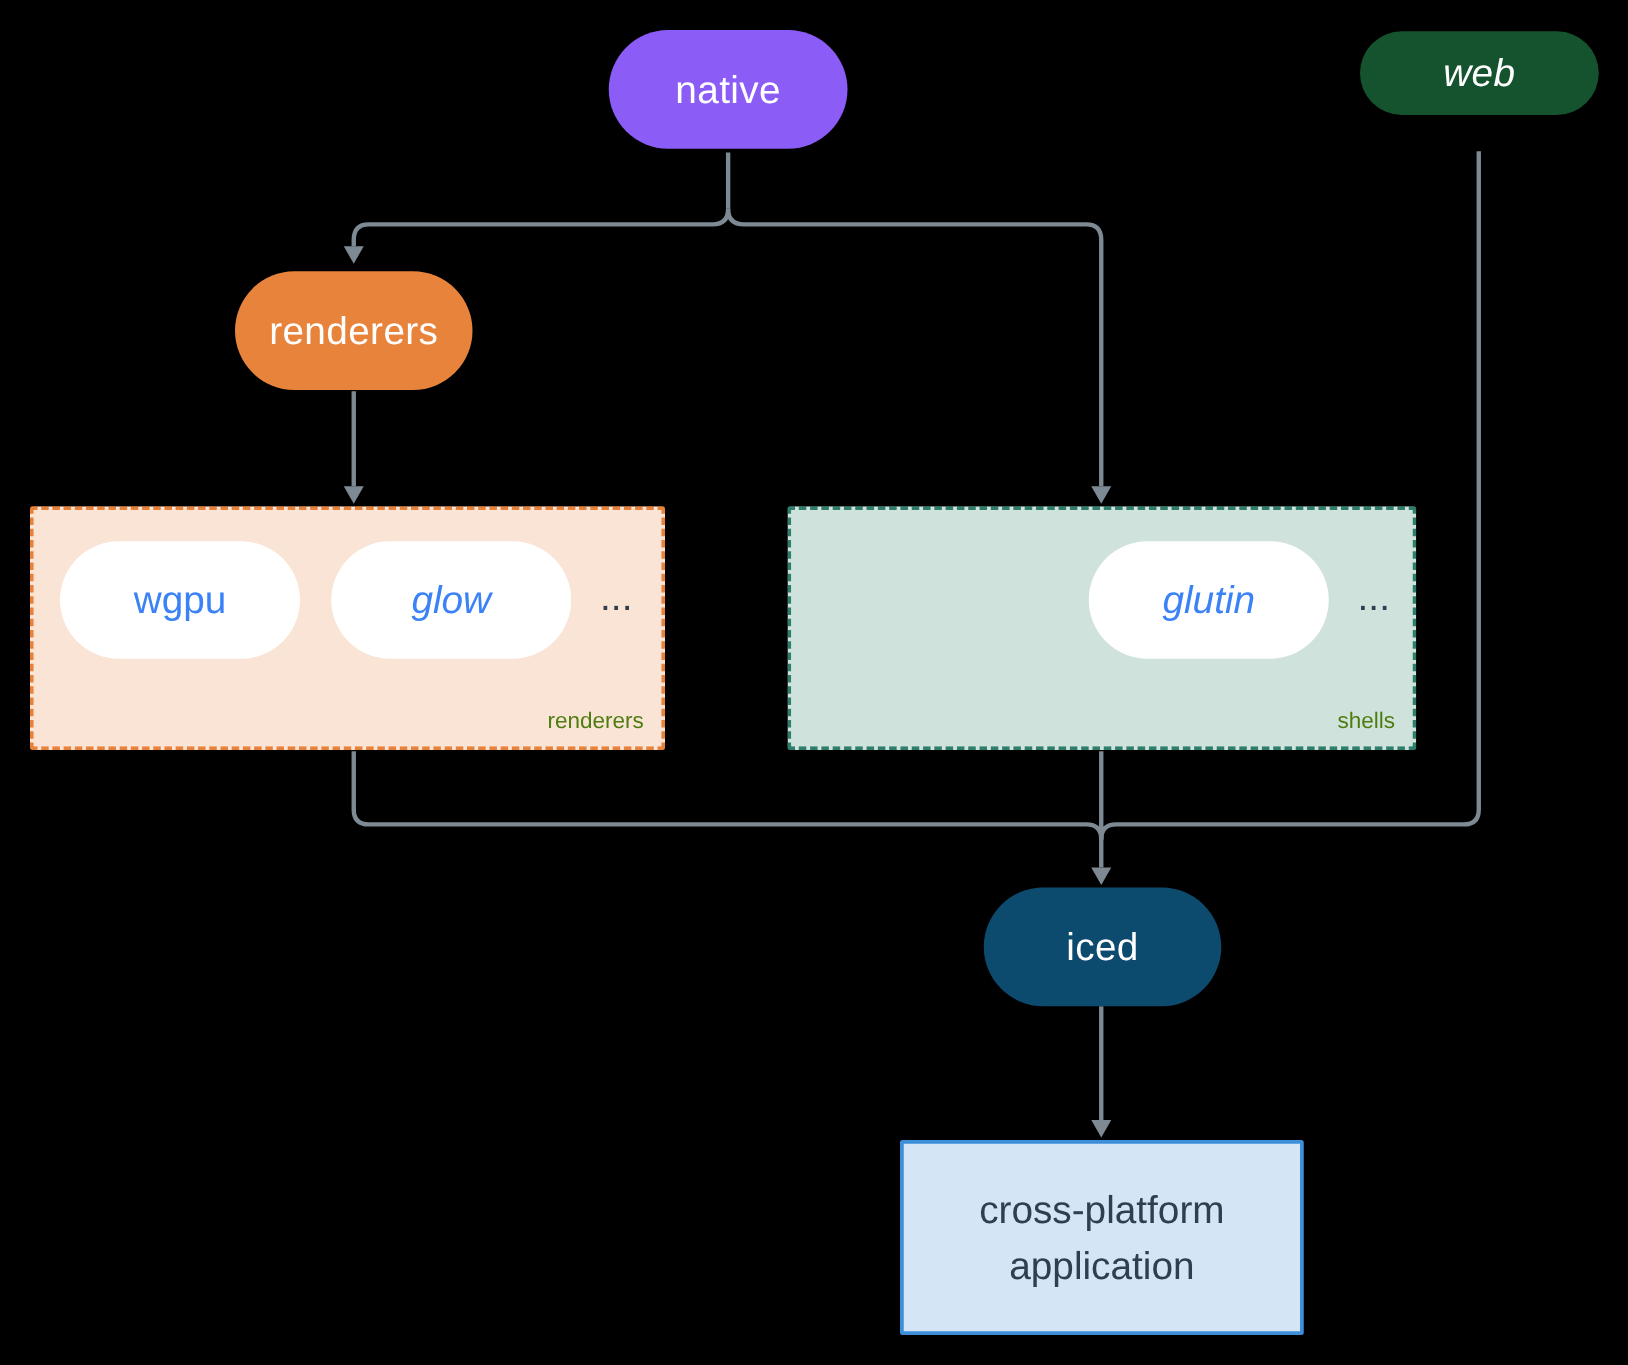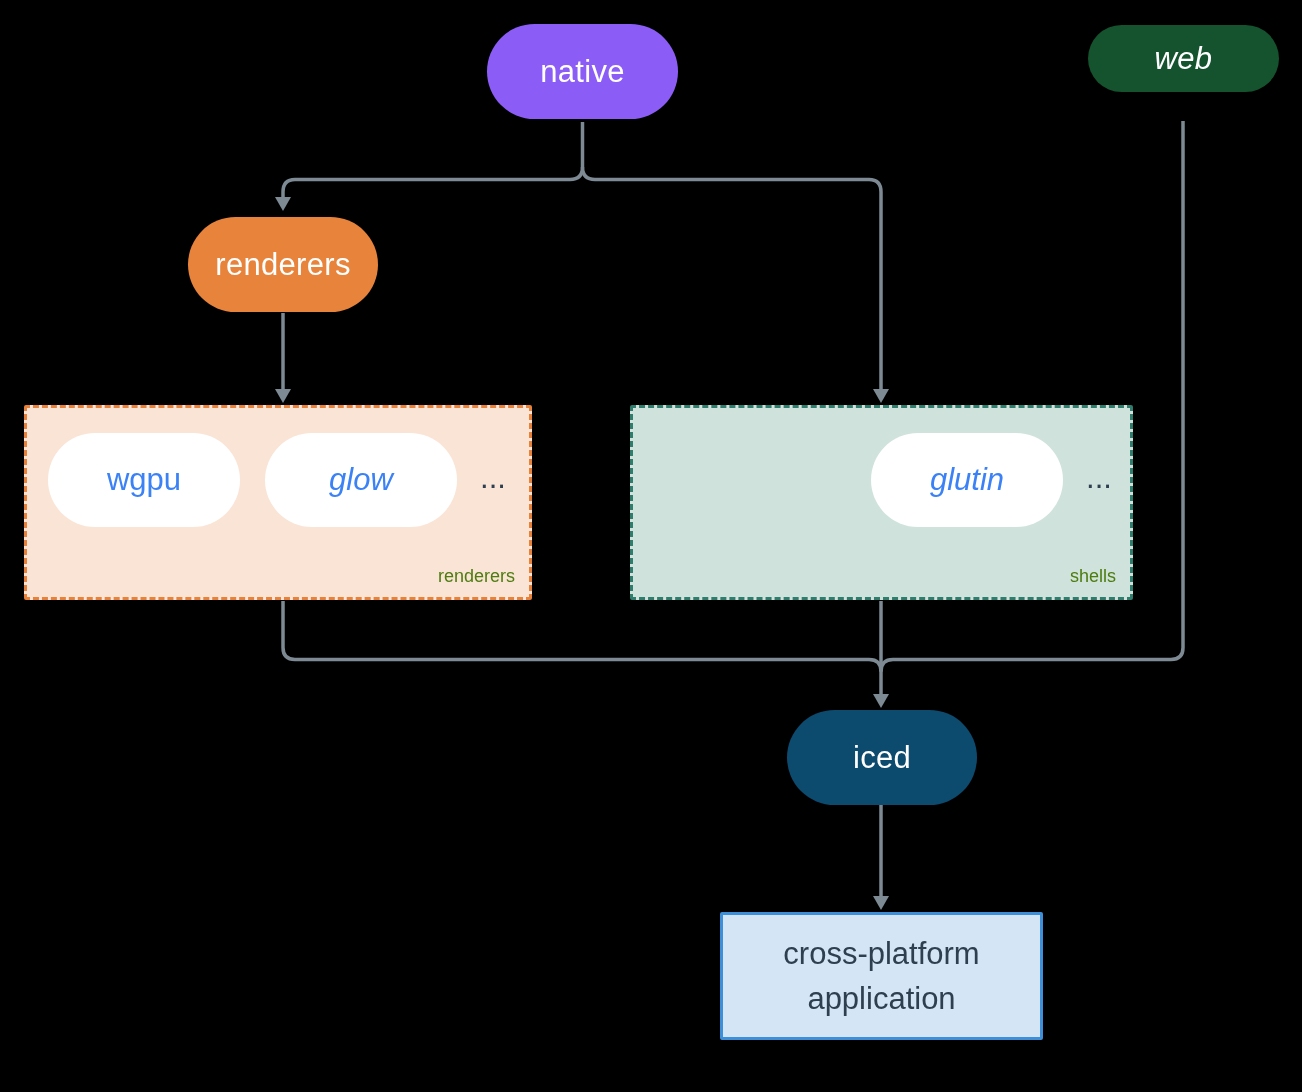--- a/index.html
+++ b/index.html
@@ -78,21 +78,21 @@
   .group-label {
     position: absolute;
     right: 14px;
     bottom: 10px;
     color: #4d7c0f;
     font-size: 18px;
   }
 
   .appbox {
     position: absolute;
-    left: 720px; top: 912px; width: 323px; height: 128px;
+    left: 720px; top: 912px; width: 323px; height: 156px;
     box-sizing: border-box;
     background: #d4e5f5;
     border: 3px solid #3d8fd9;
     border-radius: 2px;
     display: flex;
     flex-direction: column;
     align-items: center;
     justify-content: center;
     color: #2e3f50;
     font-size: 31px;

